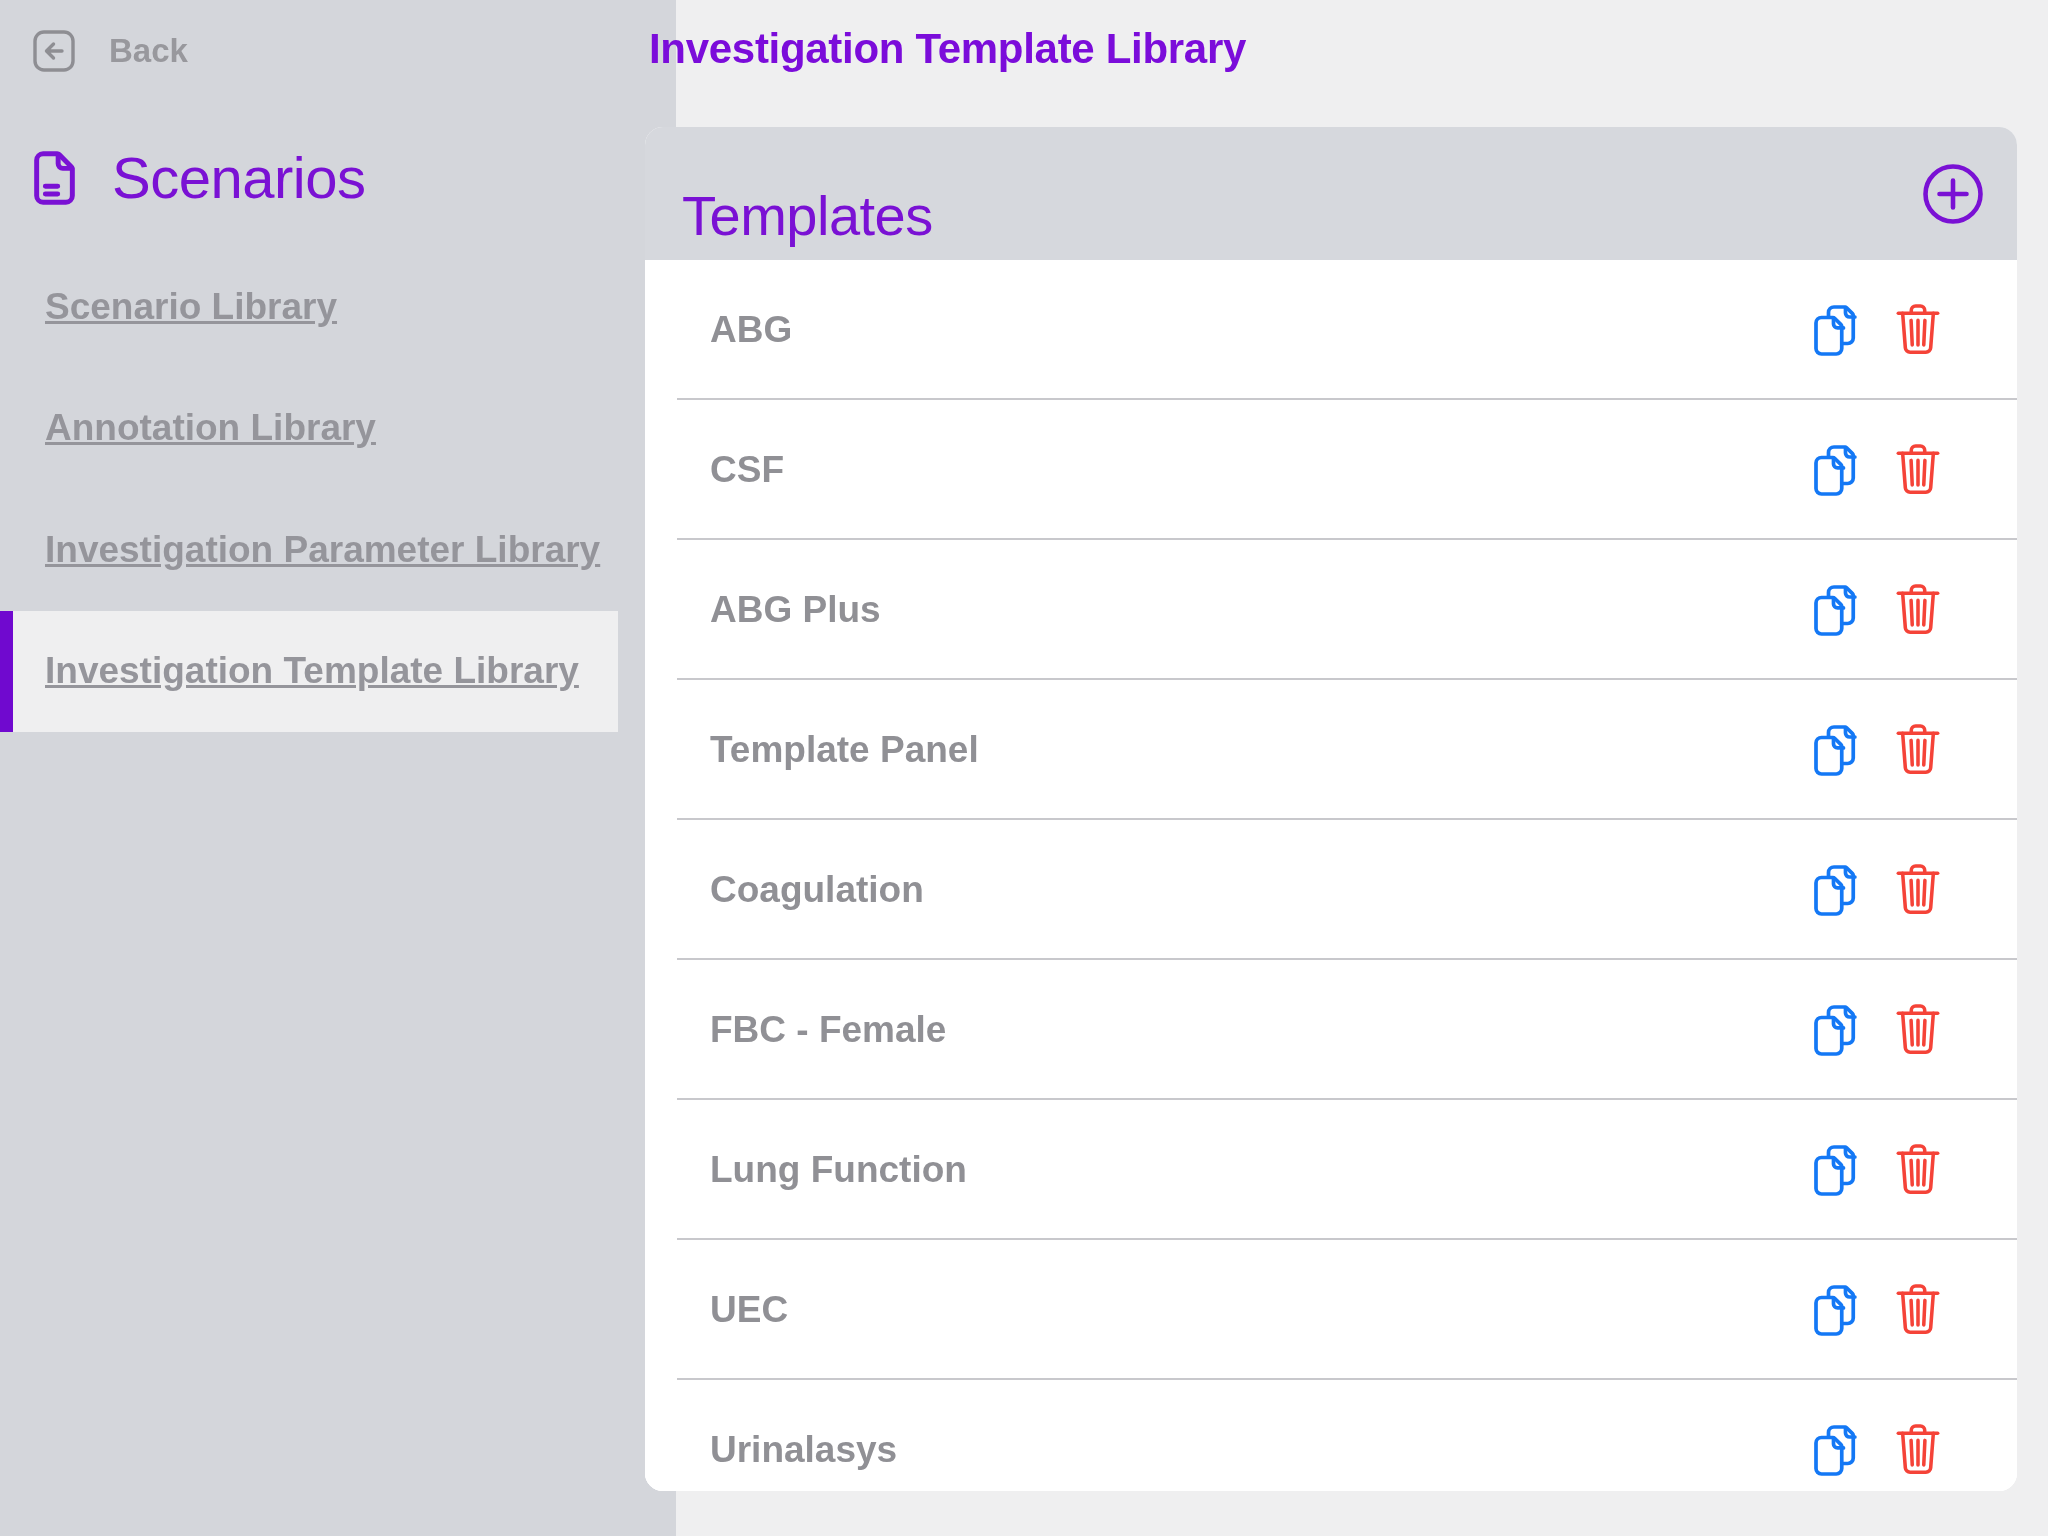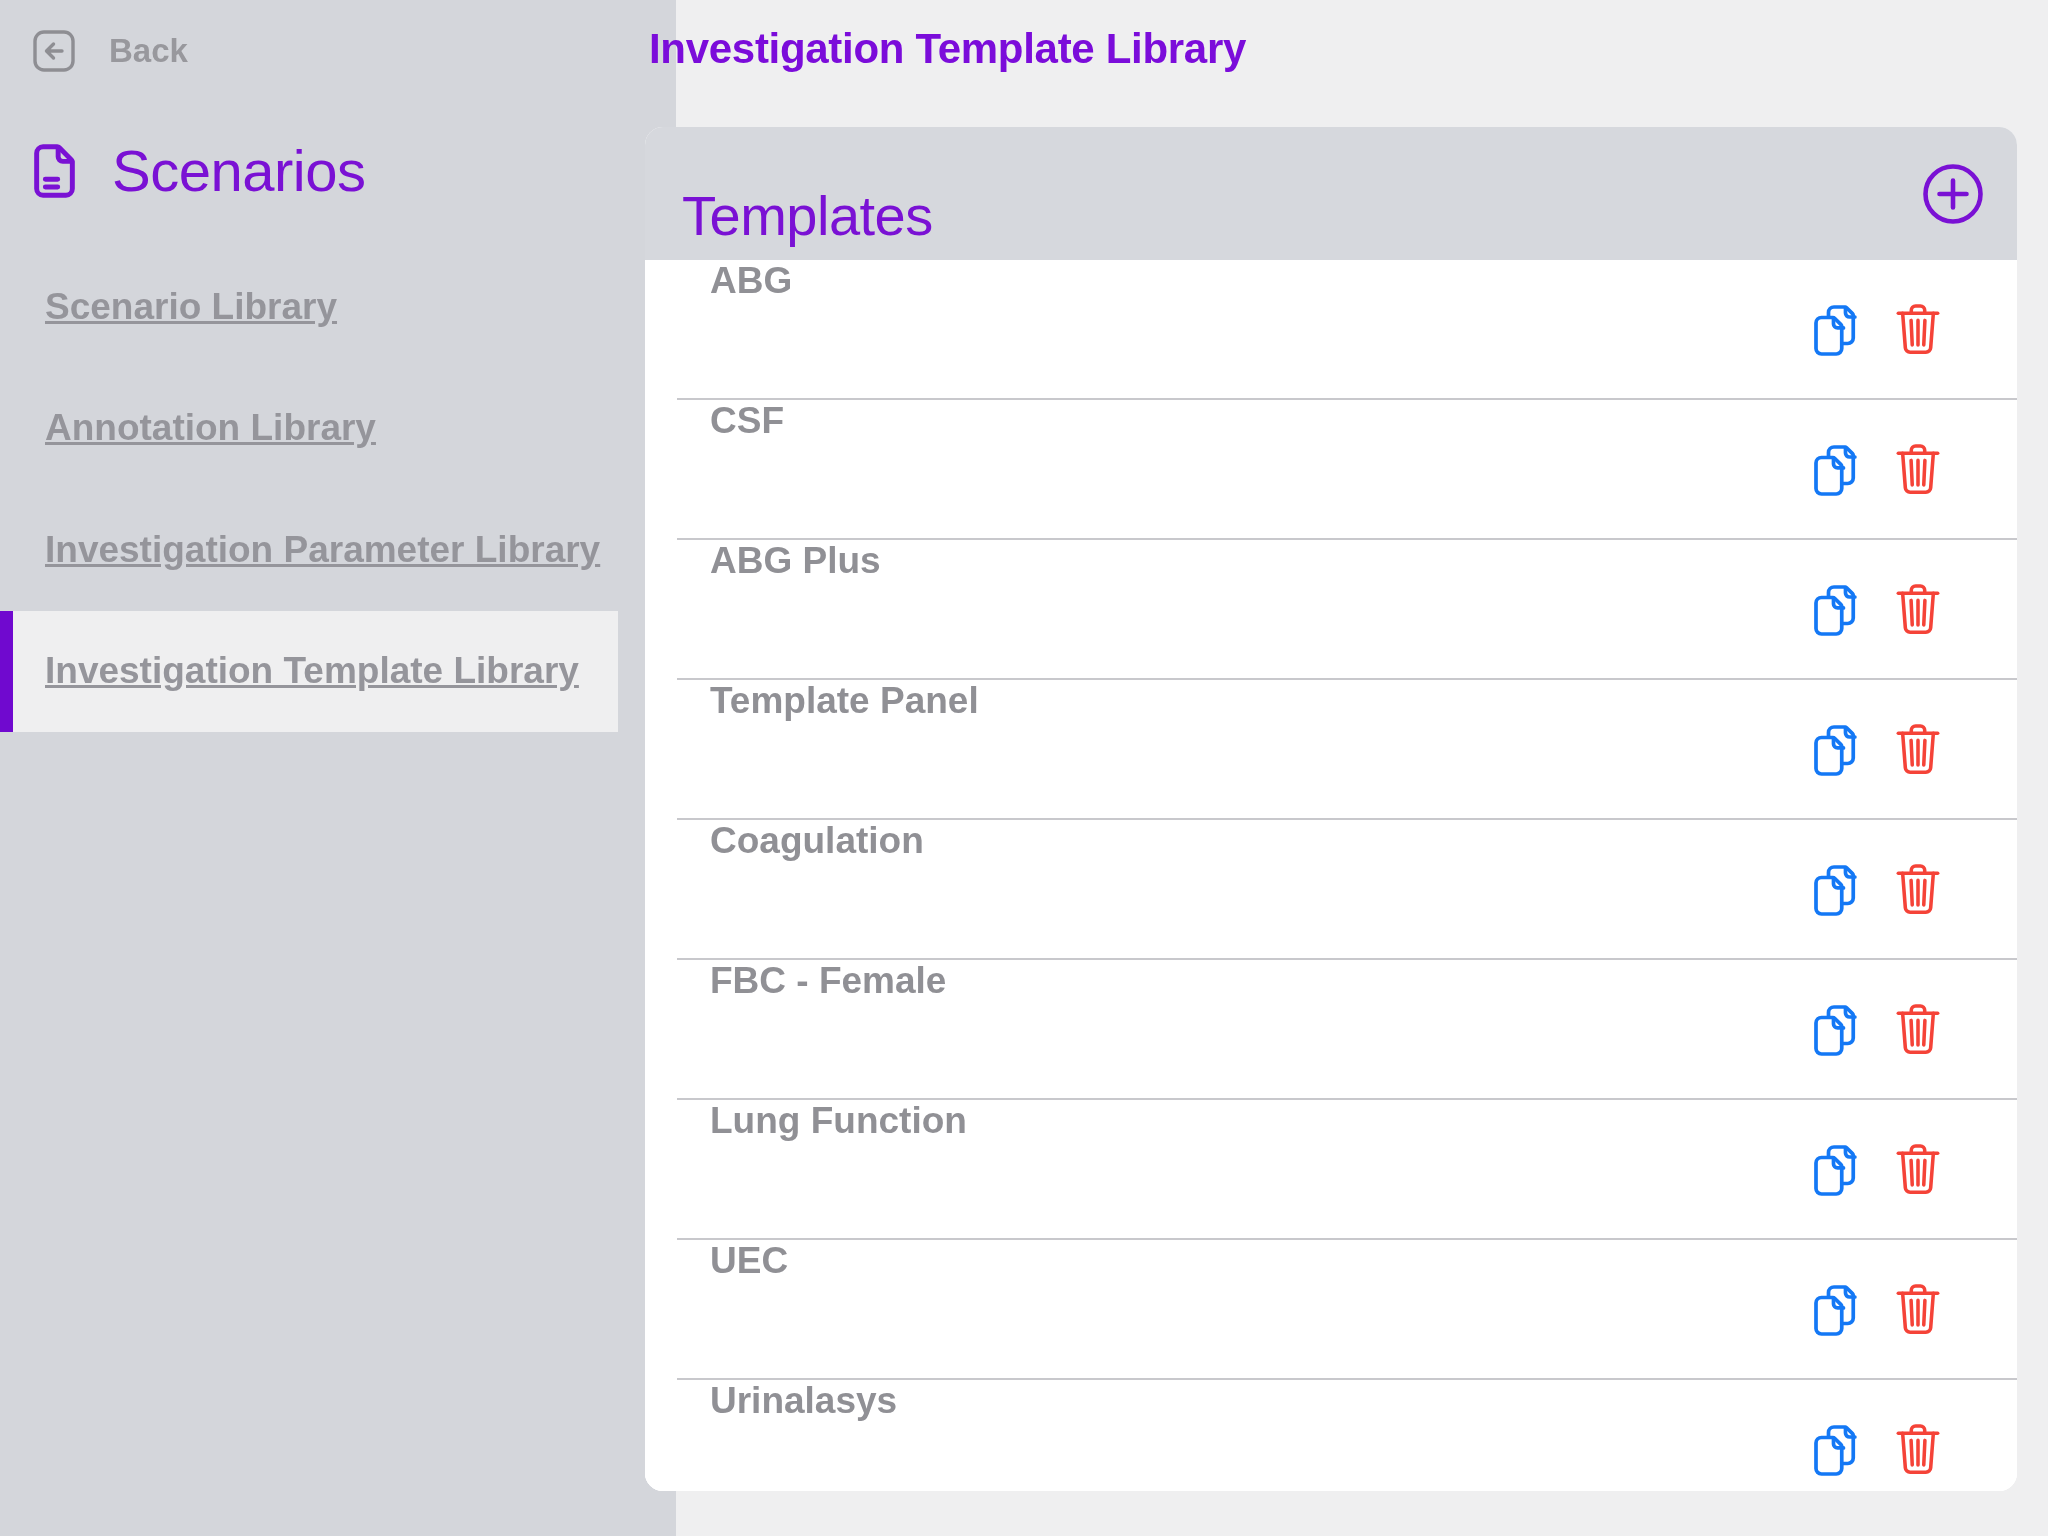--- a/index.html
+++ b/index.html
@@ -6,21 +6,21 @@
   .screen{
     position:relative;width:2048px;height:1536px;overflow:hidden;
     font-family:"Liberation Sans", sans-serif;
     background:var(--page-bg,#EFEFF0);
   }
   
   .sidebar{position:absolute;left:0;top:0;width:676px;height:1536px;background:var(--sidebar-bg,#D4D6DB);}
   .back-button{position:absolute;left:33px;top:30px;display:flex;align-items:center;gap:34px;
     color:var(--back-gray,#98989D);font-size:33px;font-weight:700;cursor:pointer;background:none;border:none;padding:0;}
   .back-button svg{color:var(--back-icon-gray,#8E8E93);display:block;}
-  .scenarios-header{position:absolute;left:33px;top:137px;display:flex;align-items:center;gap:36px;}
+  .scenarios-header{position:absolute;left:33px;top:144px;display:flex;align-items:center;gap:36px;}
   .scenarios-header svg{color:var(--accent-purple,#7A11D4);display:block;}
   .scenarios-title{font-size:58px;font-weight:400;color:var(--accent-purple,#7A11D4);letter-spacing:-0.5px;}
   .sidebar-nav{position:absolute;left:0;top:246px;width:618px;}
   .nav-item{position:relative;height:121.5px;display:flex;align-items:center;
     color:var(--nav-gray,#95959B);font-size:37px;font-weight:700;cursor:pointer;}
   .nav-item-label{padding-left:45px;white-space:nowrap;text-decoration:underline;}
   .nav-item-bar{display:none;position:absolute;left:0;top:0;bottom:0;width:13px;background:var(--selected-bar,#7009CF);}
   .nav-item.selected{background:var(--page-bg,#EFEFF0);}
   .nav-item.selected .nav-item-bar{display:block;}
   
@@ -28,21 +28,21 @@
   .page-title{position:absolute;left:31px;top:25px;margin:0;
     font-size:42px;font-weight:700;color:var(--title-purple,#7B0CDA);letter-spacing:-0.3px;}
   .card{position:absolute;left:27px;top:127px;width:1372px;height:1364px;
     background:#fff;border-radius:18px;overflow:hidden;}
   .card-header{height:133px;background:var(--header-bg,#D6D8DD);display:flex;align-items:center;
     padding:0 32px 0 37px;box-sizing:border-box;}
   .card-title{font-size:56px;font-weight:400;color:var(--accent-purple,#7A11D4);letter-spacing:-0.5px;margin-top:43px;}
   .add-btn{margin-left:auto;width:64px;height:64px;background:none;border:none;padding:0;
     color:var(--accent-purple,#7A11D4);cursor:pointer;display:flex;align-items:center;justify-content:center;}
   .template-list{background:#fff;}
-  .template-row{position:relative;height:140px;display:flex;
+  .template-row{position:relative;height:140px;display:flex;align-items:center;
     padding-left:65px;padding-right:70px;box-sizing:border-box;background:#fff;}
   .template-row::after{content:"";position:absolute;left:32px;right:0;bottom:0;height:2px;
     background:var(--separator,#C8C8CC);}
   .template-name{font-size:37px;font-weight:700;color:var(--row-gray,#909095);white-space:nowrap;}
   .row-actions{margin-left:auto;display:flex;align-items:center;gap:24px;}
   .icon-btn{background:none;border:none;padding:0;width:58px;height:58px;
     display:flex;align-items:center;justify-content:center;cursor:pointer;}
   .icon-btn.copy{color:var(--copy-blue,#1478F5);}
   .icon-btn.del{color:var(--delete-red,#F54338);}
 </style>

